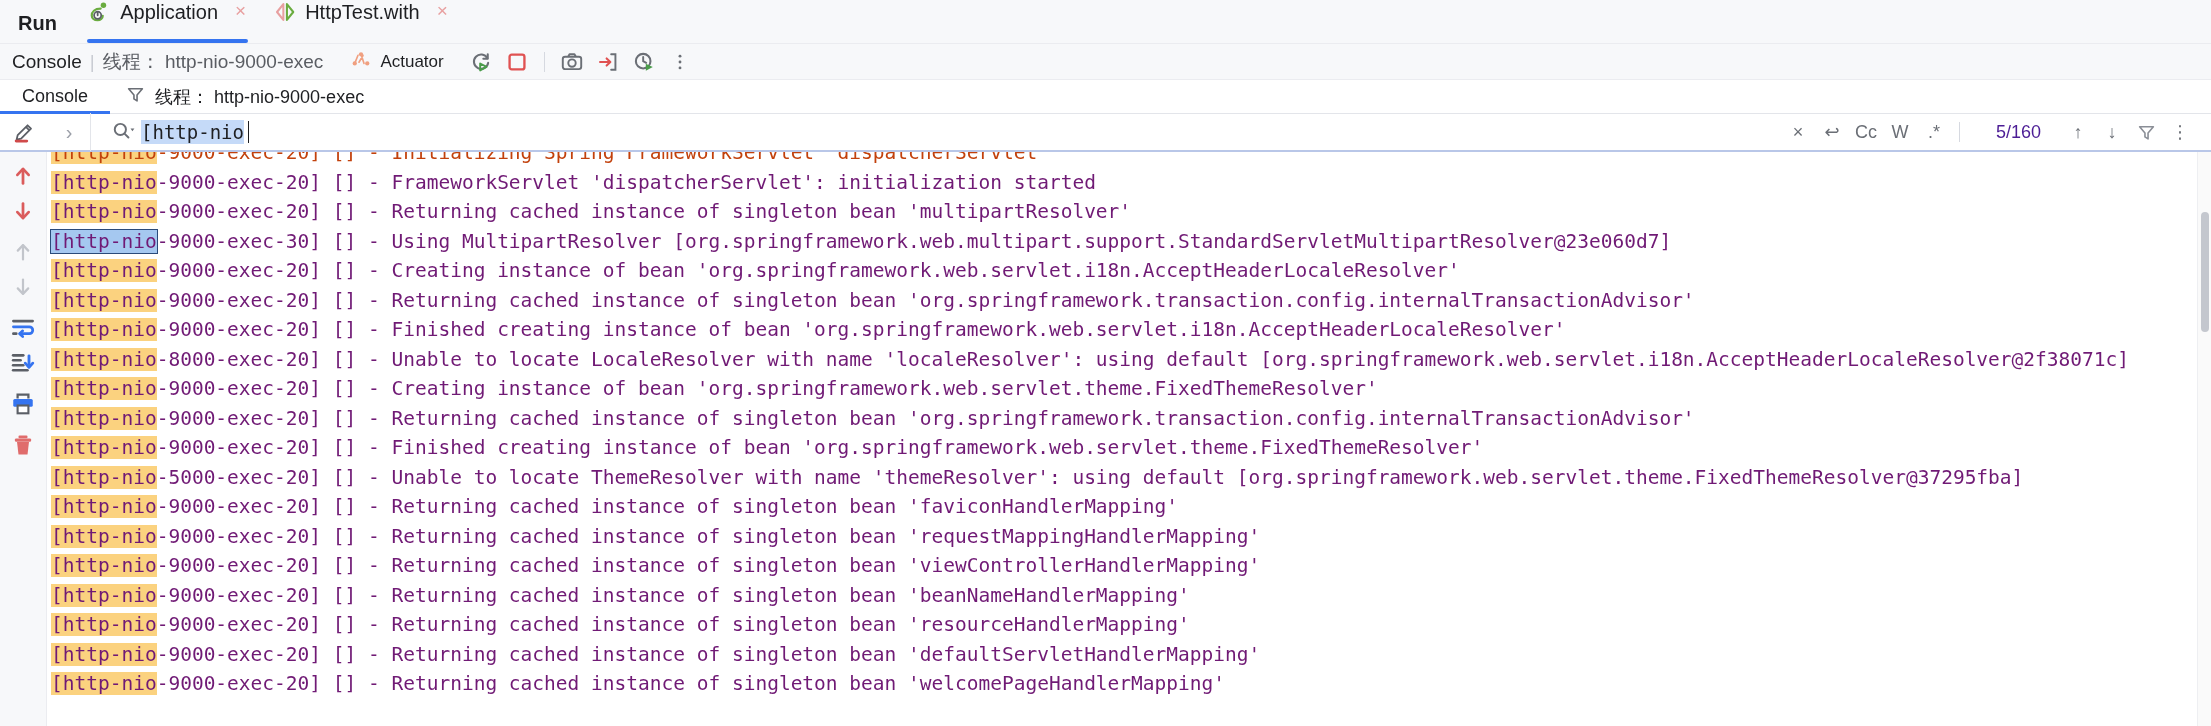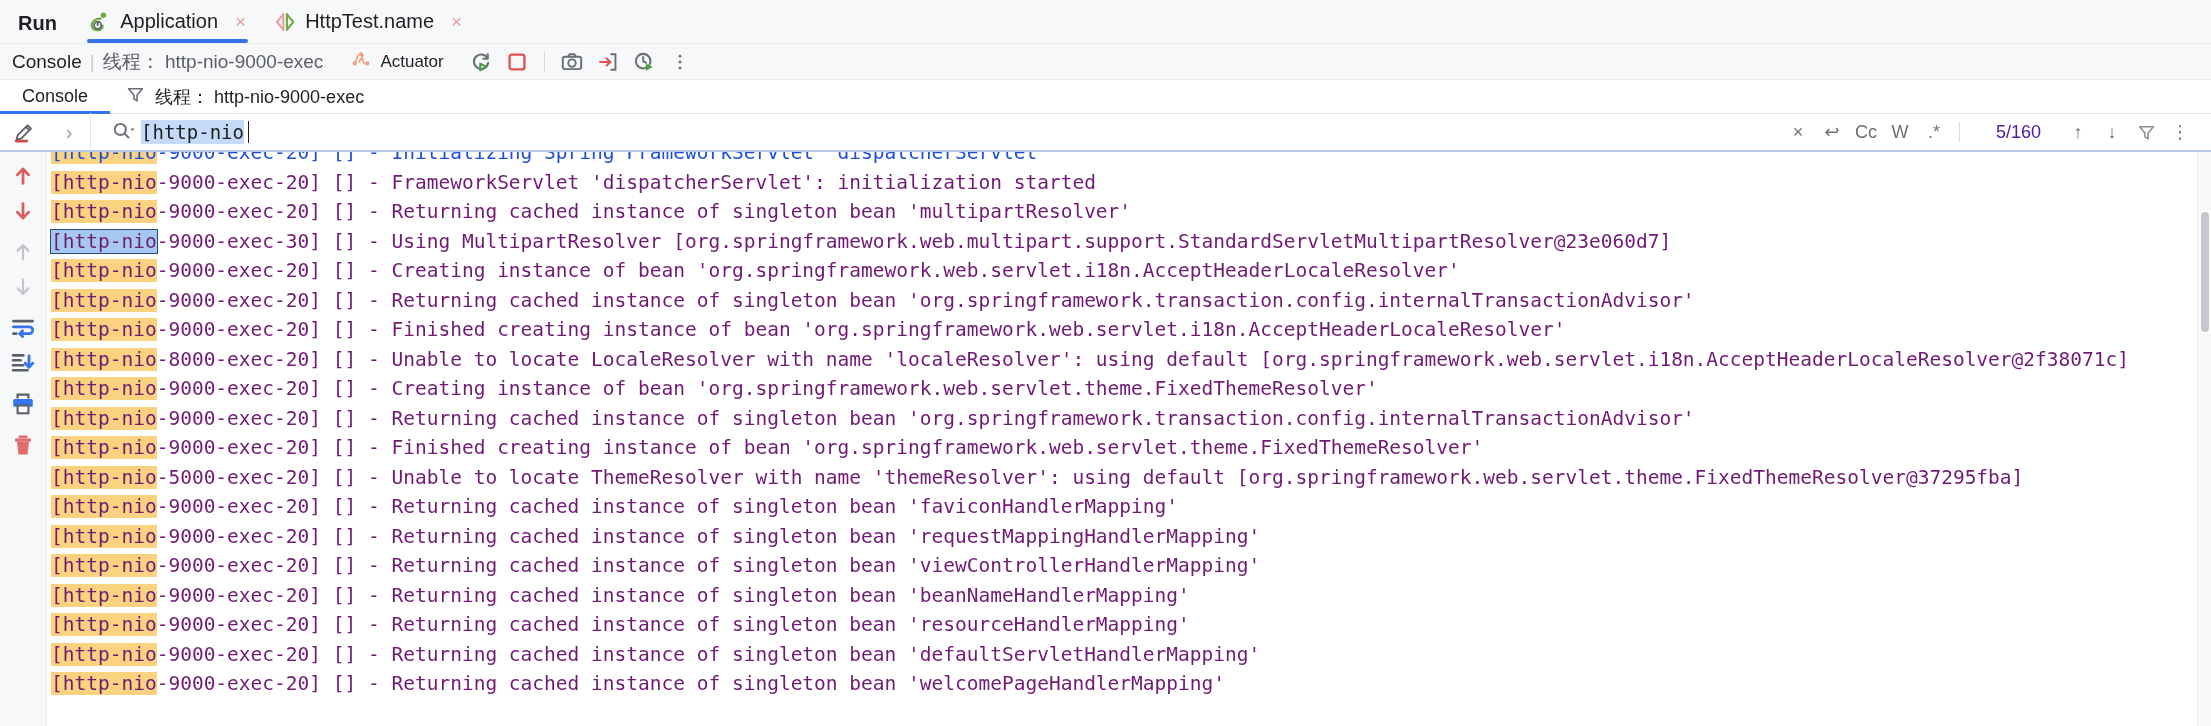--- a/index.html
+++ b/index.html
@@ -22,21 +22,21 @@
     padding-left: 10px;
   }
   .run-label {
     display: flex; align-items: center;
     font-size: 20px; font-weight: bold;
     color: #1e1f22;
     padding: 4px 18px 0 8px;
     letter-spacing: .1px;
   }
   .run-tab {
-    display: flex; align-items: center;
+    display: flex; align-items: flex-start;
     gap: 9px;
     padding: 1px 14px;
     font-size: 20px;
     color: #1e1f22;
     position: relative;
     cursor: default;
   }
   .run-tab.active::after {
     content: "";
     position: absolute;
@@ -236,21 +236,21 @@
     <span class="tab-close">×</span>
   </div>
 
   <div class="run-tab">
     <span class="tab-ico">
       <svg viewBox="0 0 16 16" width="22" height="22">
         <path d="M6.8 2.2 L2.2 8 L6.8 13.8 Z" fill="none" stroke="#e8a0a0" stroke-width="1.5" stroke-linejoin="round"></path>
         <path d="M9.4 2.2 L14 8 L9.4 13.8 Z" fill="none" stroke="#6aac3f" stroke-width="1.5" stroke-linejoin="round"></path>
       </svg>
     </span>
-    <span>HttpTest.name</span>
+    <span>HttpTest.with</span>
     <span class="tab-close">×</span>
   </div>
 </div>
 
 <div id="sub-toolbar">
   <div class="crumb">
     <span>Console</span>
     <span class="sep">|</span>
     <span class="thread">线程： http-nio-9000-exec</span>
   </div>
@@ -430,21 +430,21 @@
       <svg viewBox="0 0 16 16" width="24" height="24">
         <rect x="5" y="1.6" width="6" height="1.9" rx="0.7" fill="#e06c6c"></rect>
         <rect x="2.6" y="3.6" width="10.8" height="2.2" rx="0.8" fill="#e06c6c"></rect>
         <path d="M4 6 L12 6 L11 14.4 L5 14.4 Z" fill="#e06c6c"></path>
       </svg>
     </div>
   </div>
 
   <div id="console">
     <div id="console-lines" style="margin-top: -14px;">
-        <div class="logline" style="color: #1d4ed8;"><span class="hl">[http-nio</span><span>-9000-exec-20] [] - Initializing Spring FrameworkServlet 'dispatcherServlet'</span></div>
+        <div class="logline" style="color: #c2410c;"><span class="hl">[http-nio</span><span>-9000-exec-20] [] - Initializing Spring FrameworkServlet 'dispatcherServlet'</span></div>
         <div class="logline"><span class="hl">[http-nio</span><span>-9000-exec-20] [] - FrameworkServlet 'dispatcherServlet': initialization started</span></div>
         <div class="logline"><span class="hl">[http-nio</span><span>-9000-exec-20] [] - Returning cached instance of singleton bean 'multipartResolver'</span></div>
         <div class="logline"><span class="hl-cur">[http-nio</span><span>-9000-exec-30] [] - Using MultipartResolver [org.springframework.web.multipart.support.StandardServletMultipartResolver@23e060d7]</span></div>
         <div class="logline"><span class="hl">[http-nio</span><span>-9000-exec-20] [] - Creating instance of bean 'org.springframework.web.servlet.i18n.AcceptHeaderLocaleResolver'</span></div>
         <div class="logline"><span class="hl">[http-nio</span><span>-9000-exec-20] [] - Returning cached instance of singleton bean 'org.springframework.transaction.config.internalTransactionAdvisor'</span></div>
         <div class="logline"><span class="hl">[http-nio</span><span>-9000-exec-20] [] - Finished creating instance of bean 'org.springframework.web.servlet.i18n.AcceptHeaderLocaleResolver'</span></div>
         <div class="logline"><span class="hl">[http-nio</span><span>-8000-exec-20] [] - Unable to locate LocaleResolver with name 'localeResolver': using default [org.springframework.web.servlet.i18n.AcceptHeaderLocaleResolver@2f38071c]</span></div>
         <div class="logline"><span class="hl">[http-nio</span><span>-9000-exec-20] [] - Creating instance of bean 'org.springframework.web.servlet.theme.FixedThemeResolver'</span></div>
         <div class="logline"><span class="hl">[http-nio</span><span>-9000-exec-20] [] - Returning cached instance of singleton bean 'org.springframework.transaction.config.internalTransactionAdvisor'</span></div>
         <div class="logline"><span class="hl">[http-nio</span><span>-9000-exec-20] [] - Finished creating instance of bean 'org.springframework.web.servlet.theme.FixedThemeResolver'</span></div>

